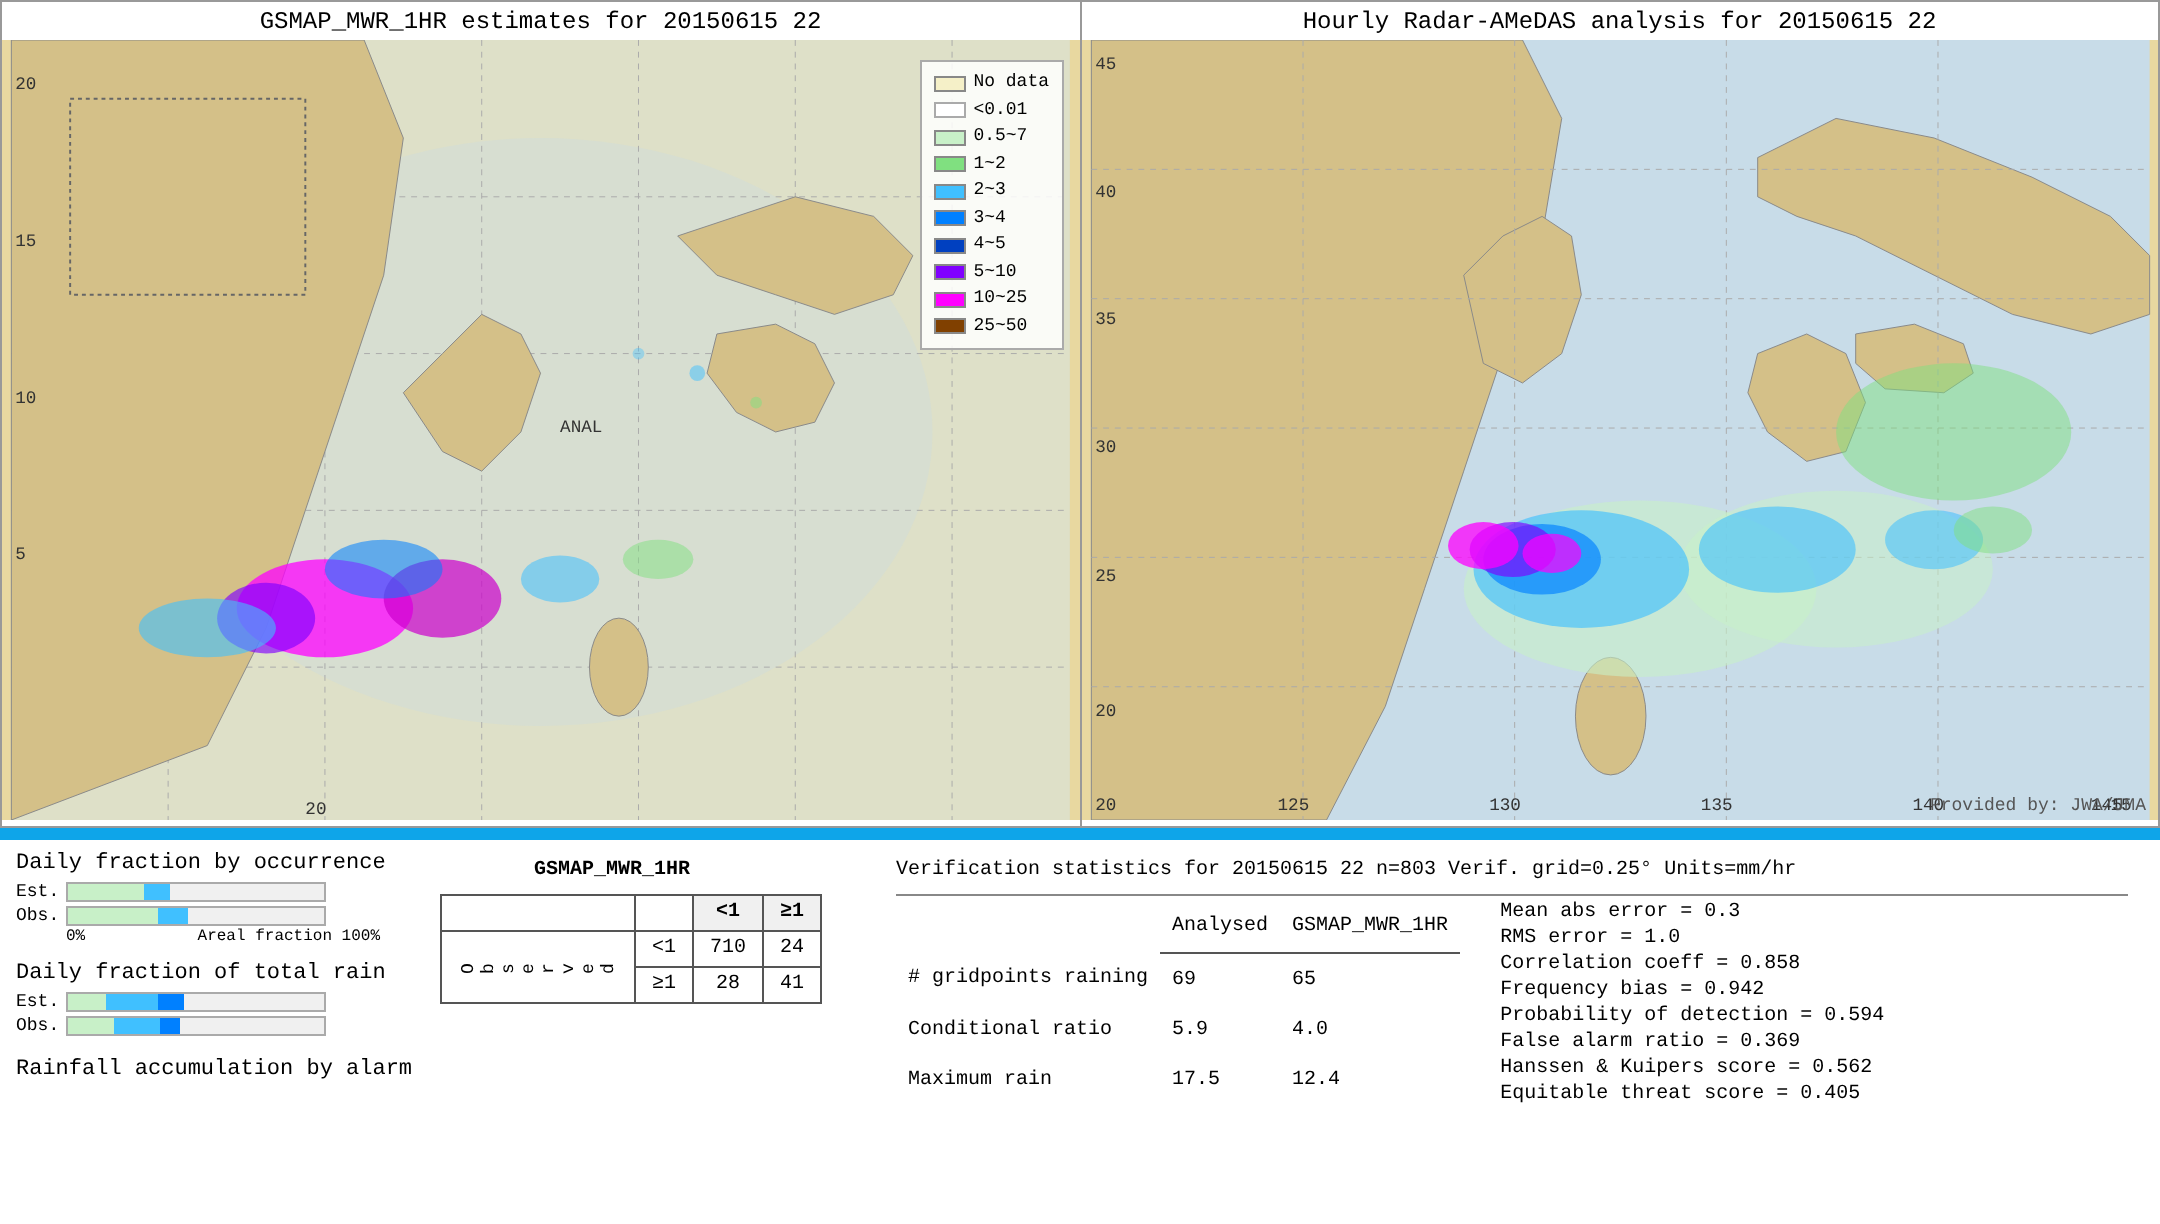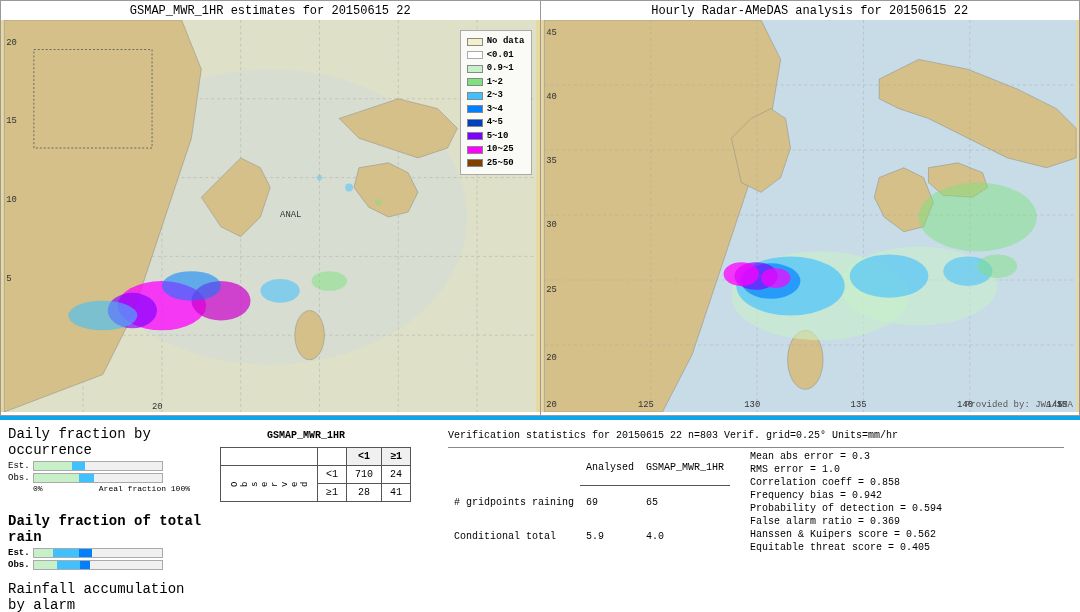--- a/index.html
+++ b/index.html
@@ -18,21 +18,21 @@
       width: 1080px;
       height: 612px;
     }
 
     
     .maps-row {
       display: flex;
       flex-direction: row;
       width: 100%;
       height: 420px;
-      border-bottom: 4px solid #0ea5e9;
+      border-bottom: 6px solid #0ea5e9;
     }
 
     .map-panel {
       position: relative;
       flex: 1;
       height: 100%;
       border: 1px solid #999;
       overflow: hidden;
     }
 
@@ -64,21 +64,20 @@
       background: rgba(255,255,255,0.85);
       border: 1px solid #aaa;
       padding: 4px 6px;
       font-size: 9px;
       line-height: 1.5;
     }
     .legend-item {
       display: flex;
       align-items: center;
       gap: 4px;
-      font-weight: bold;
     }
     .legend-color {
       width: 16px;
       height: 8px;
       display: inline-block;
       border: 1px solid #888;
     }
 
     
     .map-svg {
@@ -116,21 +115,21 @@
       gap: 4px;
       font-size: 9px;
     }
 
     .chart-section {
       display: flex;
       flex-direction: column;
     }
 
     .chart-title {
-      font-size: 14px;
+      font-size: 11px;
       margin-bottom: 2px;
     }
 
     .chart-bar-row {
       display: flex;
       align-items: center;
       gap: 3px;
       margin: 1px 0;
     }
 
@@ -323,21 +322,21 @@
           <div class="legend-item">
             <span class="legend-color" style="background:#f5f0c8;"></span>
             <span>No data</span>
           </div>
           <div class="legend-item">
             <span class="legend-color" style="background:#ffffff;border:1px solid #aaa;"></span>
             <span>&lt;0.01</span>
           </div>
           <div class="legend-item">
             <span class="legend-color" style="background:#c8f0c8;"></span>
-            <span>0.9~1</span>
+            <span>0.5~7</span>
           </div>
           <div class="legend-item">
             <span class="legend-color" style="background:#80e080;"></span>
             <span>1~2</span>
           </div>
           <div class="legend-item">
             <span class="legend-color" style="background:#40c0ff;"></span>
             <span>2~3</span>
           </div>
           <div class="legend-item">
@@ -453,21 +452,21 @@
             <div class="chart-bar" style="width:35%;background:#c8f0c8;"></div>
             <div class="chart-bar" style="width:12%;left:35%;background:#40c0ff;"></div>
           </div>
         </div>
         <div class="axis-line">
           <span>0%</span>
           <span>Areal fraction 100%</span>
         </div>
       </div>
 
-      <div class="chart-section" style="margin-top:16px;font-weight:bold;">
+      <div class="chart-section" style="margin-top:4px;">
         <div class="chart-title">Daily fraction of total rain</div>
         <div class="chart-bar-row">
           <span class="chart-label">Est.</span>
           <div class="chart-bar-container">
             <div class="chart-bar" style="width:15%;background:#c8f0c8;"></div>
             <div class="chart-bar" style="width:20%;left:15%;background:#40c0ff;"></div>
             <div class="chart-bar" style="width:10%;left:35%;background:#0080ff;"></div>
           </div>
         </div>
         <div class="chart-bar-row">
@@ -518,23 +517,28 @@
             <td></td>
             <td class="col-header">Analysed</td>
             <td class="col-header">GSMAP_MWR_1HR</td>
           </tr>
           <tr>
             <td># gridpoints raining</td>
             <td>69</td>
             <td>65</td>
           </tr>
           <tr>
-            <td>Conditional total</td>
+            <td>Conditional ratio</td>
             <td>5.9</td>
             <td>4.0</td>
+          </tr>
+          <tr>
+            <td>Maximum rain</td>
+            <td>17.5</td>
+            <td>12.4</td>
           </tr>
         </tbody>
           </table>
 
         <div class="stats-right">
           <div class="stats-right-item">Mean abs error = 0.3</div>
           <div class="stats-right-item">RMS error = 1.0</div>
           <div class="stats-right-item">Correlation coeff = 0.858</div>
           <div class="stats-right-item">Frequency bias = 0.942</div>
           <div class="stats-right-item">Probability of detection = 0.594</div>

